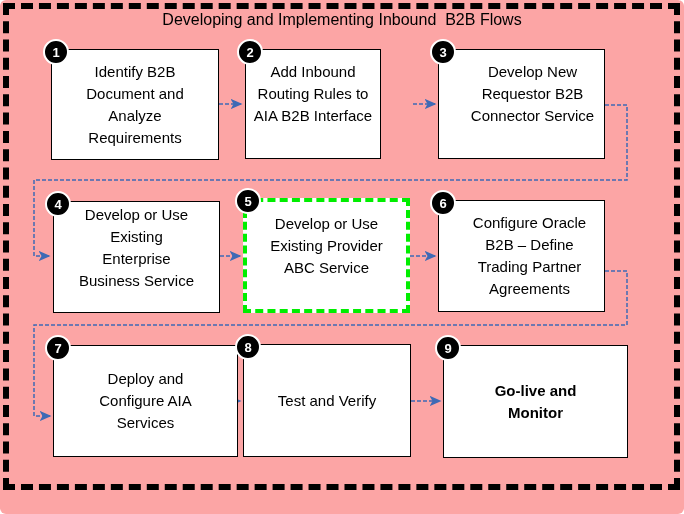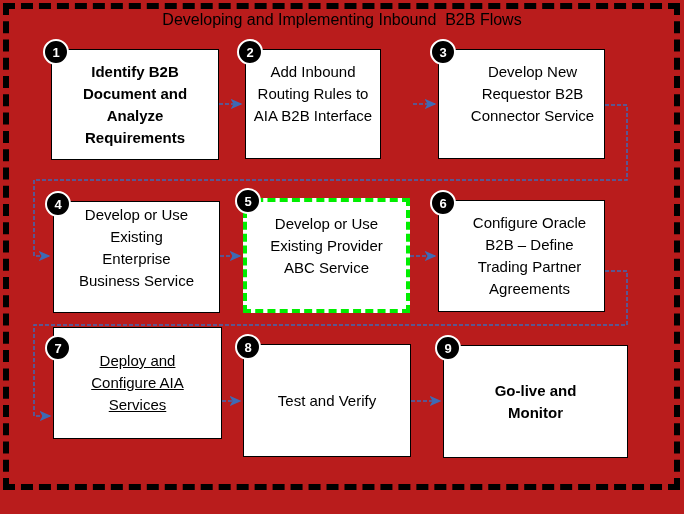--- a/index.html
+++ b/index.html
@@ -1,18 +1,18 @@
 <!DOCTYPE html>
 <html><head>
 <meta charset="utf-8">
 <style>
   html,body{margin:0;padding:0;background:#fff;}
   .screen{
-    position:relative;width:684px;height:514px;background:#b91c1c;
-    font-family:"Liberation Sans",sans-serif;color:#000;overflow:hidden;
+    position:relative;width:684px;height:514px;background:#fca5a5;
+    font-family:"Liberation Sans",sans-serif;color:#000;overflow:hidden;border-radius:6px;
   }
   .frame{
     position:absolute;left:3px;top:3px;width:677px;height:487px;
     border:6px dashed #000;box-sizing:border-box;
   }
   .title{
     position:absolute;top:11px;left:0;width:100%;
     text-align:center;font-size:16px;white-space:pre;
   }
   .connector-layer{position:absolute;left:0;top:0;width:684px;height:514px;}
@@ -25,27 +25,27 @@
   .pt{justify-content:flex-start;padding-top:11px;}
   .pt2{justify-content:flex-start;padding-top:2px;}
   .step-highlight{border:4px dashed #00ee00;}
   .badge{
     position:absolute;width:22px;height:22px;border-radius:50%;
     background:#000;color:#fff;border:2px solid #fff;
     display:flex;align-items:center;justify-content:center;
     font-size:13px;font-weight:bold;z-index:3;
   }
   
-  .s1{left:51px;top:49px;width:168px;height:111px;font-weight:bold;}
+  .s1{left:51px;top:49px;width:168px;height:111px;}
   .s2{left:245px;top:49px;width:136px;height:110px;}
   .s3{left:438px;top:49px;width:167px;height:110px;padding-left:22px;}
   .s4{left:53px;top:201px;width:167px;height:112px;}
   .s5{left:243px;top:198px;width:167px;height:115px;}
   .s6{left:438px;top:200px;width:167px;height:112px;padding-left:16px;}
-  .s7{left:53px;top:327px;width:169px;height:112px;text-decoration:underline;}
+  .s7{left:53px;top:345px;width:185px;height:112px;}
   .s8{left:243px;top:344px;width:168px;height:113px;}
   .s9{left:443px;top:345px;width:185px;height:113px;font-weight:bold;}
   
   .bg1{left:43px;top:39px;}  .bg2{left:237px;top:39px;}  .bg3{left:430px;top:39px;}
   .bg4{left:45px;top:191px;} .bg5{left:235px;top:188px;} .bg6{left:430px;top:190px;}
   .bg7{left:45px;top:335px;} .bg8{left:235px;top:334px;} .bg9{left:435px;top:335px;}
   .connector{fill:none;stroke:#3e6ab5;stroke-width:1.5;stroke-dasharray:4 2;}
 </style>
 </head>
 <body>

